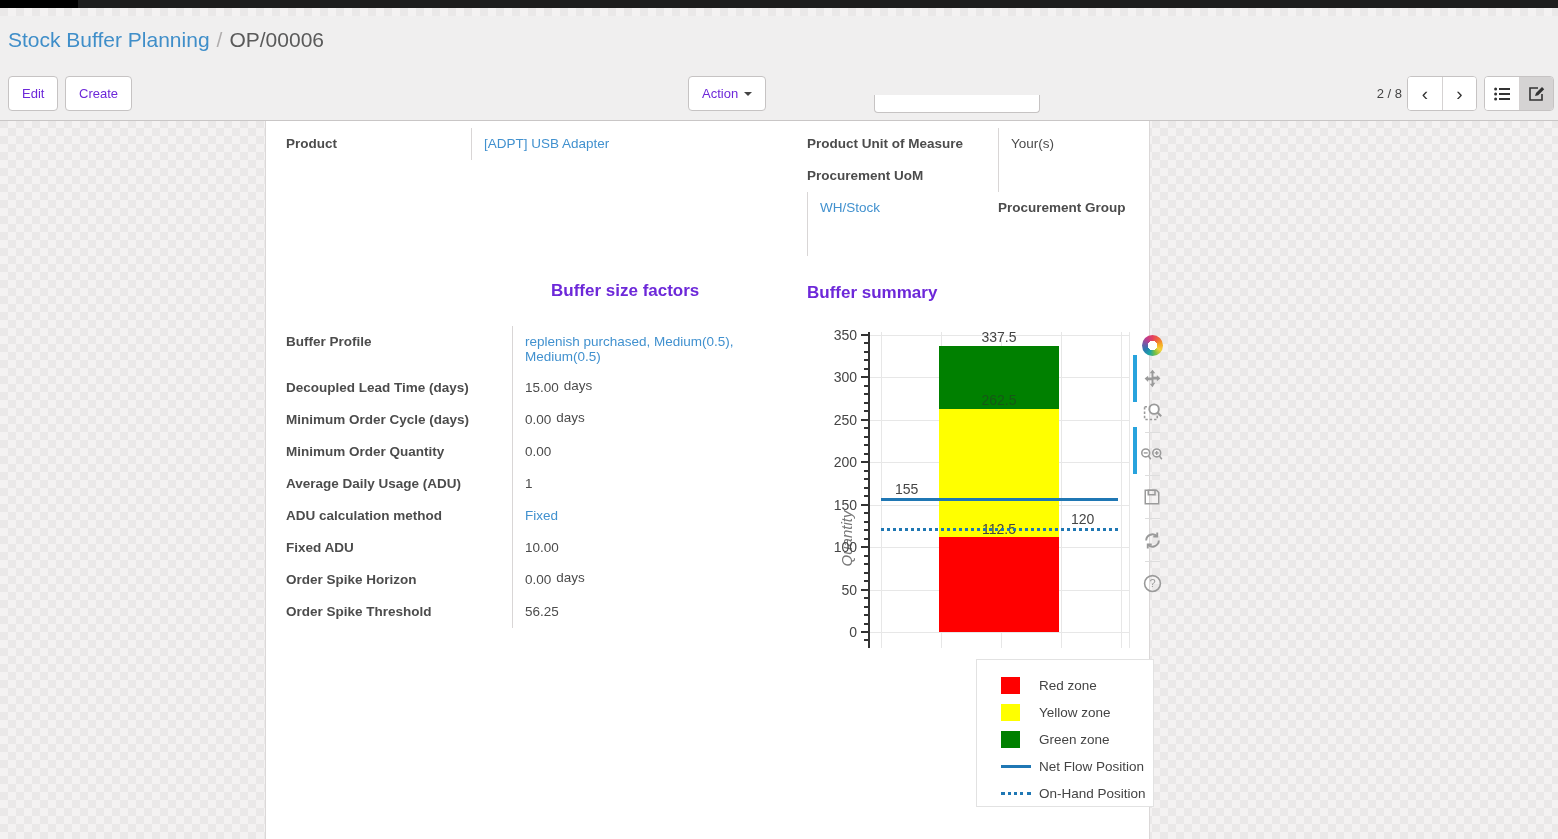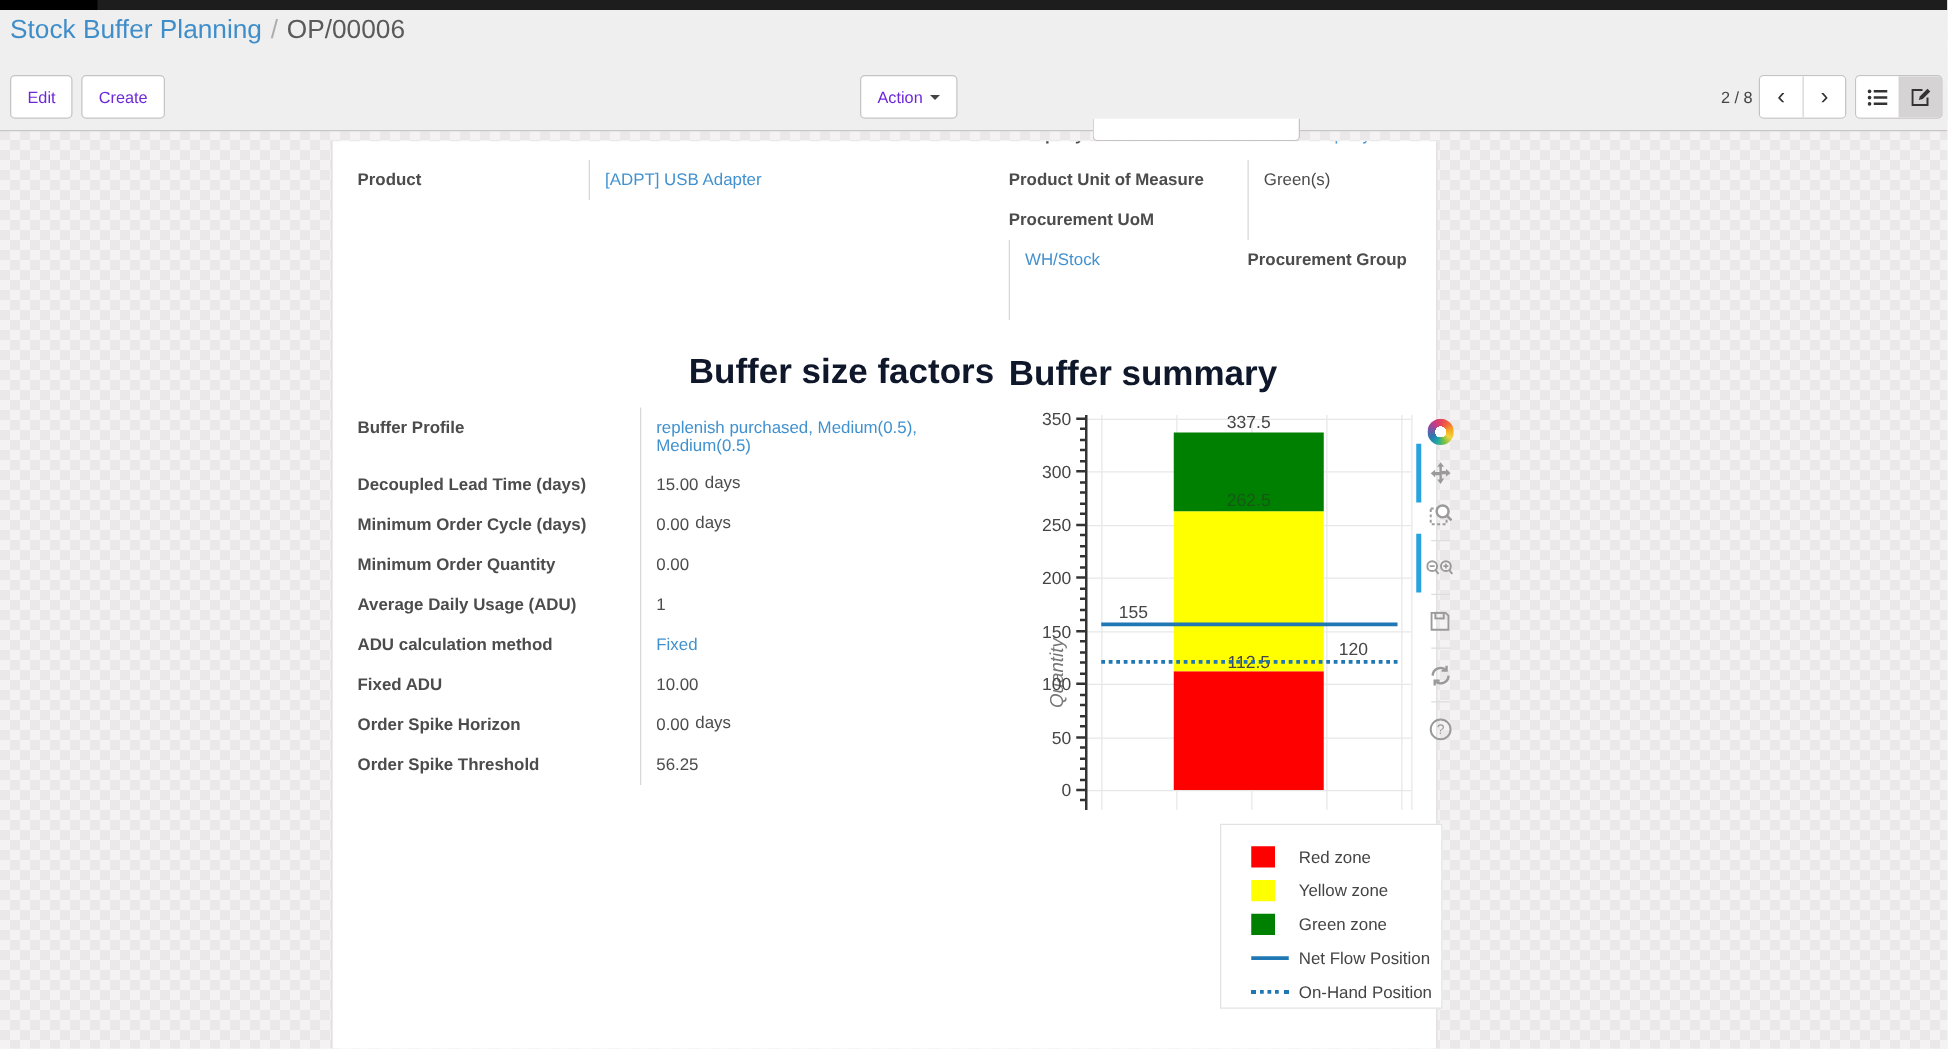--- a/index.html
+++ b/index.html
@@ -5,21 +5,21 @@
   * { margin:0; padding:0; box-sizing:border-box; }
   html,body { width:1558px; height:839px; font-family:"Liberation Sans",sans-serif; }
   #app { position:relative; width:1558px; height:839px; overflow:hidden;
          background-color:#f3f1f1;
          background-image:conic-gradient(#eae8e8 90deg, #f4f2f2 90deg 180deg, #eae8e8 180deg 270deg, #f4f2f2 270deg);
          background-size:16px 16px; }
   
   .topbar { position:absolute; left:0; top:0; width:1558px; height:8px; background:#1d1d1d; z-index:30; }
   .topbar-left { position:absolute; left:0; top:0; width:78px; height:8px; background:#000; }
   
-  .control-panel { position:absolute; left:0; top:0; width:1558px; height:105px;
+  .control-panel { position:absolute; left:0; top:16px; width:1558px; height:105px;
                    background:#f0efef; border-bottom:1px solid #c9c6c6; z-index:20;text-decoration:underline; }
   .breadcrumb { position:absolute; left:8px; top:12px; font-size:21px; color:#888; }
   .breadcrumb a { color:#3f8ec9; text-decoration:none; cursor:pointer; }
   .breadcrumb .sep { color:#b0adad; margin:0 7px; }
   .breadcrumb .current { color:#5a5a5a; }
   .btn { display:inline-flex; align-items:center; justify-content:center; height:35px;
          background:#fff; border:1px solid #c6c3c3; border-radius:4px; padding:0 13px;
          font-size:13px; color:#6d28d9; cursor:pointer; }
   .btn-edit   { position:absolute; left:8px;  top:60px; }
   .btn-create { position:absolute; left:65px; top:60px; }
@@ -46,21 +46,21 @@
   .clip-row .lbl { position:absolute; left:540px; top:-13px; font-weight:bold; font-size:13.5px; color:#4c4c4c; }
   .clip-row .val { position:absolute; left:742px; top:-13px; font-size:13.5px; color:#4191cf; }
   .field-grid { position:absolute; display:grid; }
   .fg-left  { left:20px;  top:15px; width:490px; grid-template-columns:185px 1fr; }
   .fg-right { left:541px; top:15px; width:475px; grid-template-columns:191px 1fr; }
   .fg-factors { left:20px; top:213px; width:492px; grid-template-columns:226px 1fr; }
   .f-label { font-weight:bold; font-size:13.5px; color:#4c4c4c; padding:8px 10px 8px 0; min-height:32px; }
   .f-value { font-size:13.5px; color:#4c4c4c; padding:8px 0 8px 12px; border-left:1px solid #d9d6d6; min-height:32px; }
   .f-value a { color:#4191cf; text-decoration:none; cursor:pointer; }
   .f-value .unit { margin-left:5px; position:relative; top:-2px; }
-  .section-title { position:absolute; font-size:28px; font-weight:bold; color:#0f172a; }
+  .section-title { position:absolute; font-size:17px; font-weight:bold; color:#6d28d9; }
   .title-factors { left:285px; top:168px; }
   .title-summary { left:541px; top:170px; }
   
   .chart { position:absolute; left:547px; top:212px; width:350px; height:340px; }
   .plot { position:absolute; left:0; top:0; width:350px; height:340px; }
   .hgrid,.vgrid { position:absolute; background:#e7e7e7; }
   .zone { position:absolute; }
   .flowline { position:absolute; height:0; }
   .bar-label { position:absolute; width:120px; text-align:center; font-size:14px; color:#454545; }
   .bar-label.inner { color:rgba(40,55,40,0.55); }
@@ -147,21 +147,21 @@
       <span class="lbl">Company</span>
       <span class="val">Your Company</span>
     </div>
 
     <div class="field-grid fg-left">
         <div class="f-label">Product</div>
         <div class="f-value"><a>[ADPT] USB Adapter</a></div>
       </div>
     <div class="field-grid fg-right">
         <div class="f-label">Product Unit of Measure</div>
-        <div class="f-value"><span>Green(s)</span></div>
+        <div class="f-value"><span>Your(s)</span></div>
         <div class="f-label">Procurement UoM</div>
         <div class="f-value"></div>
         <div class="f-value"><a>WH/Stock</a></div>
         <div class="f-label">Procurement Group</div>
         <div class="f-value"></div>
       </div>
 
     <div class="section-title title-factors">Buffer size factors</div>
     <div class="field-grid fg-factors">
         <div class="f-label">Buffer Profile</div>

